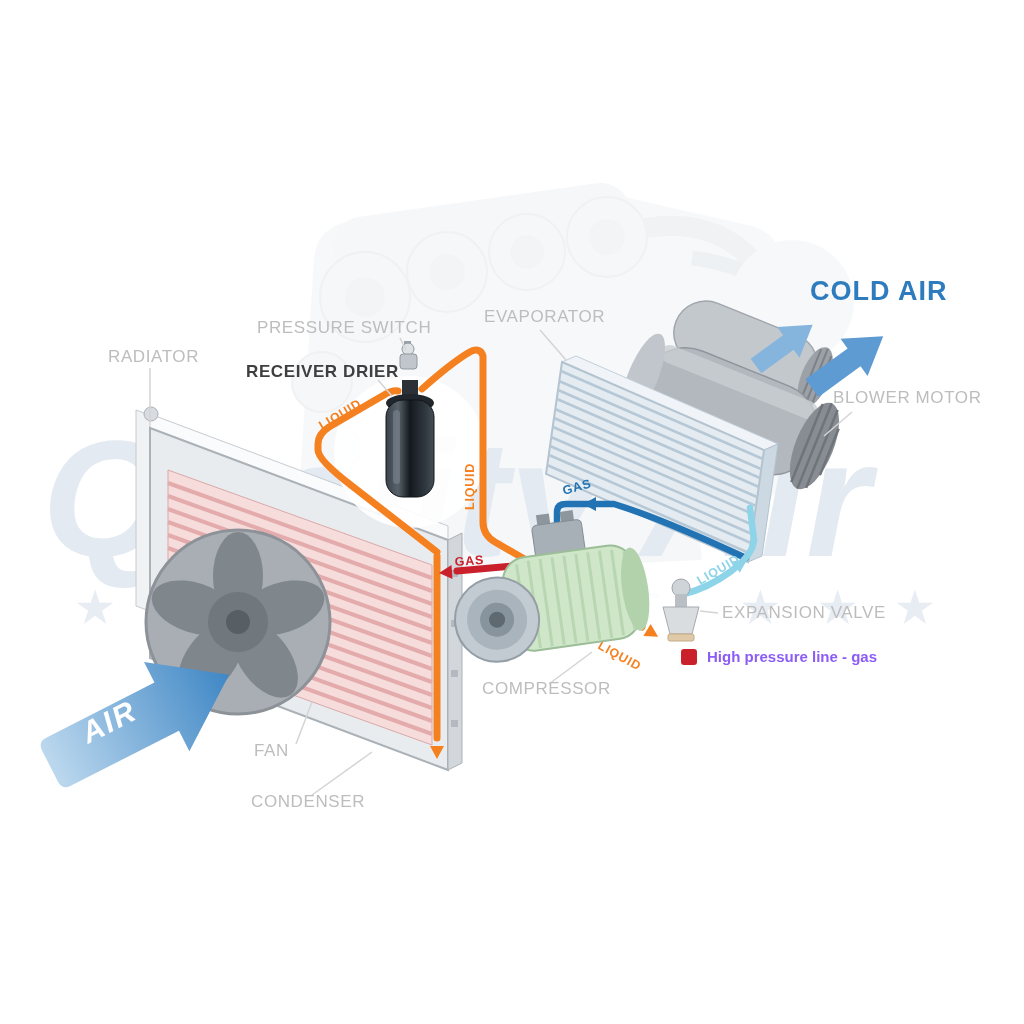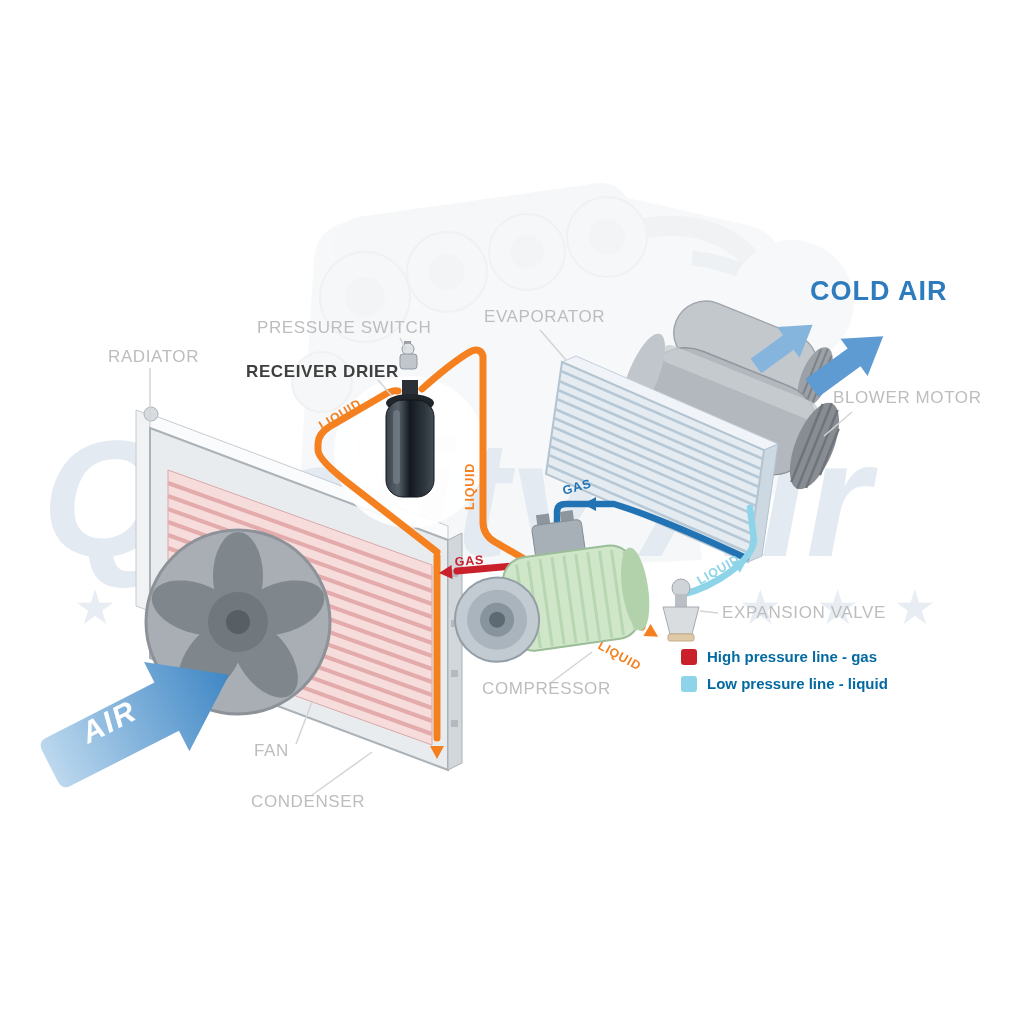--- a/index.html
+++ b/index.html
@@ -14,21 +14,21 @@
   .wm-brand{font-style:italic;font-weight:700;font-size:165px;font-family:"Liberation Sans",sans-serif;
             fill:#e3eaf1;}
   .wm-sub{font-weight:700;font-size:42px;font-family:"Liberation Sans",sans-serif;fill:#e7edf3;letter-spacing:14px;}
   .cold{font-weight:700;font-size:27px;font-family:"Liberation Sans",sans-serif;letter-spacing:1px;}
   .air-txt{font-style:italic;font-weight:700;font-size:30px;font-family:"Liberation Sans",sans-serif;
            fill:#ffffff;letter-spacing:2px;}
   
   .legend{position:absolute;left:681px;top:648px;width:270px;}
   .legend-row{display:flex;align-items:center;margin-bottom:10px;height:17px;}
   .swatch{width:16px;height:16px;border-radius:3px;margin-right:10px;flex:0 0 16px;}
-  .legend-label{font-size:15px;font-weight:600;color:#0369a1;white-space:nowrap;}
+  .legend-label{font-size:15px;font-weight:600;color:#8b5cf6;white-space:nowrap;}
 </style>
 </head>
 <body>
 
 <div class="stage">
 <svg width="1024" height="1024" viewBox="0 0 1024 1024">
   <defs>
     <linearGradient id="airG" x1="0" y1="0" x2="1" y2="0">
       <stop offset="0" stop-color="#bcd8ee"></stop>
           <stop offset="1" stop-color="#3f87c5"></stop>
@@ -244,18 +244,14 @@
     <path d="M 0,-11 L 52,-11 L 52,-23 L 88,0 L 52,23 L 52,11 L 0,11 Z" transform="translate(812,388) rotate(-36)" fill="#5e9bd2"></path>
   </g>
   <text class="cold" x="810" y="300" fill="#2e7cbe">COLD AIR</text>
 </svg>
 
 <div class="legend">
   <div class="legend-row">
     <span class="swatch" style="background-color: rgb(201, 32, 43);"></span>
     <span class="legend-label">High pressure line - gas</span>
   </div>
-  <div class="legend-row">
-    <span class="swatch" style="background-color: rgb(142, 212, 232);"></span>
-    <span class="legend-label">Low pressure line - liquid</span>
-  </div>
 </div>
 </div>
 
 </body></html>

